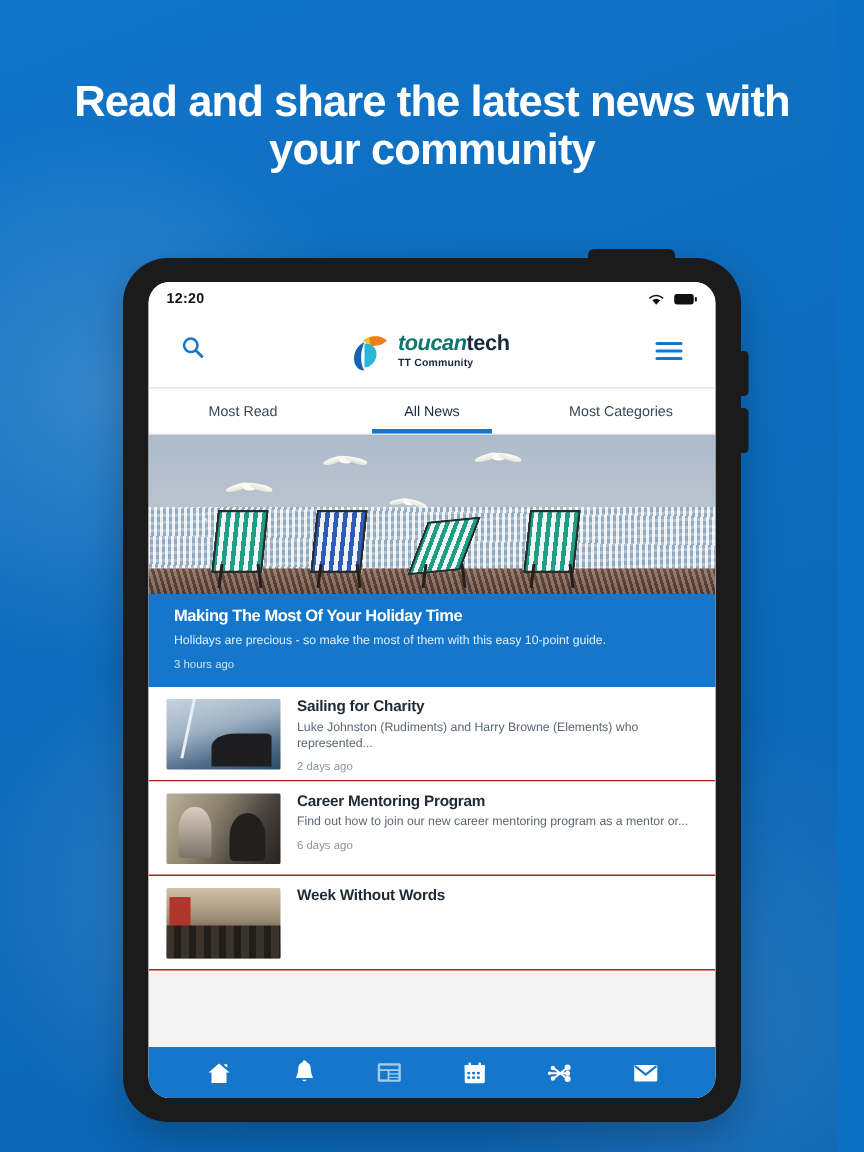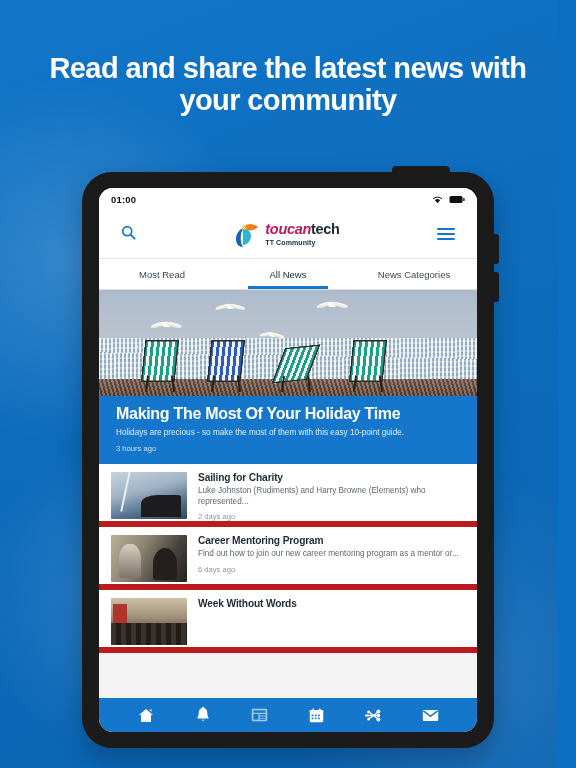--- a/index.html
+++ b/index.html
@@ -62,21 +62,21 @@
 
   
   .appbar{
     flex:0 0 48px;height:48px;background:#fff;
     display:flex;align-items:center;justify-content:space-between;
     padding:0 22px;box-sizing:border-box;
   }
   .logo-wrap{display:flex;align-items:center;gap:6px;}
   .logo-text{display:flex;flex-direction:column;line-height:1;}
   .logo-main{font-size:14.5px;font-weight:bold;color:#1a2a3a;letter-spacing:-.3px;}
-  .logo-main i{font-style:italic;color:#be185d;font-weight:bold;}
+  .logo-main i{font-style:italic;color:#0f766e;font-weight:bold;}
   .logo-sub{font-size:7px;font-weight:bold;color:#1a2a3a;letter-spacing:.1px;margin-top:2px;}
   .hamburger{display:flex;flex-direction:column;gap:3px;cursor:pointer;}
   .hamburger span{display:block;width:18px;height:2px;background:#1477cc;border-radius:1px;}
 
   
   .tabs{
     flex:0 0 30px;height:30px;background:#fff;
     border-top:1px solid #e6e6e6;border-bottom:1px solid #e0e0e0;
     display:flex;align-items:stretch;
   }
@@ -137,28 +137,28 @@
     position:absolute;left:11px;top:2px;width:9px;height:5px;
     background:#fbfbf4;border-radius:50%;
     box-shadow:6px 0 0 -3px #2a2a2a;
   }
   .g1{left:52px;top:30px;transform:scale(1.05);}
   .g2{left:116px;top:12px;}
   .g3{left:158px;top:40px;transform:scale(.85) rotate(6deg);}
   .g4{left:218px;top:10px;transform:scale(1.05);}
 
   .hero-body{background:#1477cc;padding:9px 17px 11px 17px;color:#fff;}
-  .hero-title{font-size:16px;font-weight:bold;letter-spacing:-.3px;margin:0 0 4px 0;}
+  .hero-title{font-size:11px;font-weight:bold;letter-spacing:-.3px;margin:0 0 4px 0;}
   .hero-desc{font-size:8.2px;line-height:11px;color:#e4eef8;margin:0 0 6px 0;}
   .hero-time{font-size:7.6px;color:#cfe0f0;}
 
   
   .news-list{flex:1;background:#f3f3f3;overflow:hidden;}
   .news-item{
-    background:#fff;border-bottom:6px solid #b91c1c;
+    background:#fff;border-bottom:1px solid #b91c1c;
     display:flex;gap:11px;padding:8px 14px 8px 12px;box-sizing:border-box;
     height:63px;align-items:flex-start;cursor:pointer;
   }
   .thumb{flex:0 0 76px;width:76px;height:47px;border-radius:1px;overflow:hidden;position:relative;}
   .t-sail{background:linear-gradient(165deg,#c7d3de 0%,#9fb2c4 40%,#52708c 72%,#2b4a66 100%);}
   .t-sail::before{content:"";position:absolute;left:14px;top:-6px;width:2px;height:46px;background:#e8eef3;transform:rotate(12deg);}
   .t-sail::after{content:"";position:absolute;right:6px;bottom:2px;width:40px;height:22px;background:#1d1d20;border-radius:40% 10% 0 0;}
   .t-talk{background:linear-gradient(120deg,#b9b09a 0%,#8d846f 38%,#4a4440 70%,#26221f 100%);}
   .t-talk::before{content:"";position:absolute;left:8px;top:9px;width:22px;height:34px;background:linear-gradient(#d9cfc1,#7d7469);border-radius:45% 45% 10% 10%;}
   .t-talk::after{content:"";position:absolute;right:10px;top:13px;width:24px;height:32px;background:#231f1d;border-radius:50% 50% 12% 12%;}
@@ -187,21 +187,21 @@
   <div class="headline">Read and share the latest news with your community</div>
 
   <div id="tablet">
     <div class="pwr-btn"></div>
     <div class="vol-btn vol-1"></div>
     <div class="vol-btn vol-2"></div>
 
     <div id="screen">
 
       <div class="statusbar">
-        <span class="clock">01:00</span>
+        <span class="clock">12:20</span>
         <span class="sb-right">
           <svg width="11" height="9" viewBox="0 0 11 9">
             <path d="M5.5 8.2 L2.9 5.2 a3.8 3.8 0 0 1 5.2 0 Z" fill="#111"></path>
             <path d="M1.3 3.6 a6.2 6.2 0 0 1 8.4 0" stroke="#111" stroke-width="1" fill="none" stroke-linecap="round"></path>
           </svg>
           <svg width="16" height="9" viewBox="0 0 16 9">
             <rect x="0.5" y="1" width="13" height="7" rx="1.6" fill="#111"></rect>
             <rect x="14.2" y="3" width="1.4" height="3" rx="0.6" fill="#111"></rect>
           </svg>
         </span>
@@ -231,21 +231,21 @@
         <div class="hamburger">
           <span></span>
           <span></span>
           <span></span>
         </div>
       </div>
 
       <div class="tabs">
         <div class="tab">Most Read</div>
         <div class="tab active">All News</div>
-        <div class="tab">News Categories</div>
+        <div class="tab">Most Categories</div>
       </div>
 
       <div class="hero">
         <div class="hero-img">
           <div class="sea"></div>
           <div class="beach"></div>
           <div class="gull g1">
               <i></i>
             </div>
           <div class="gull g2">

